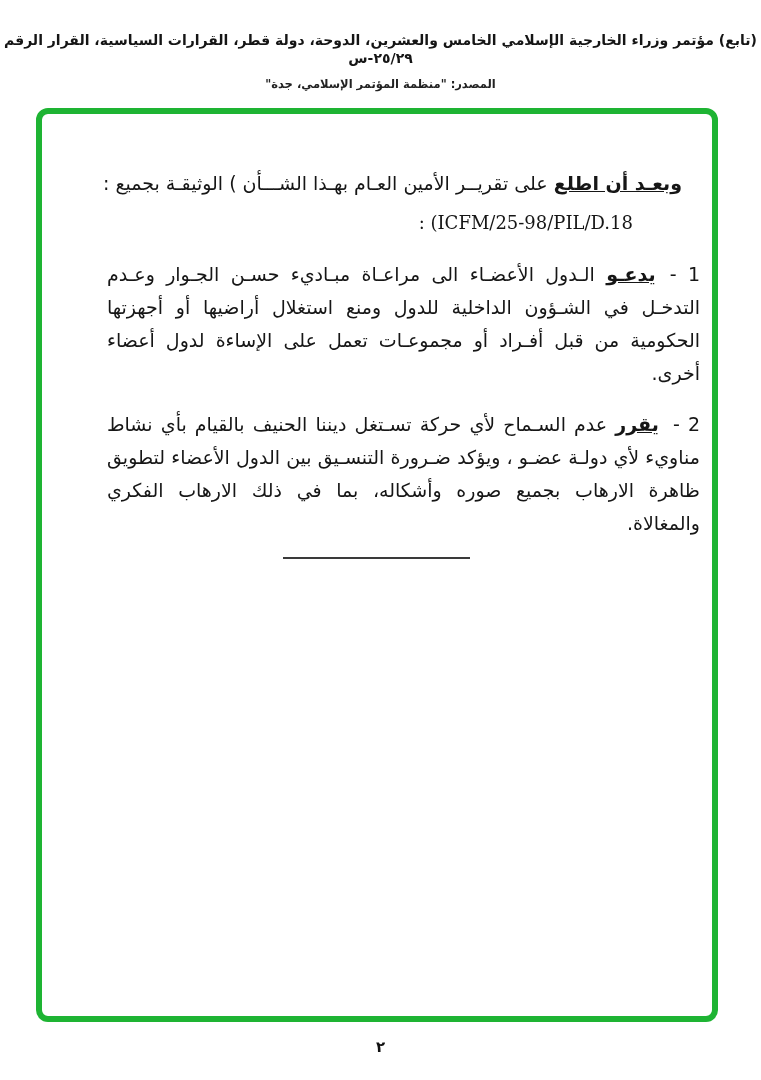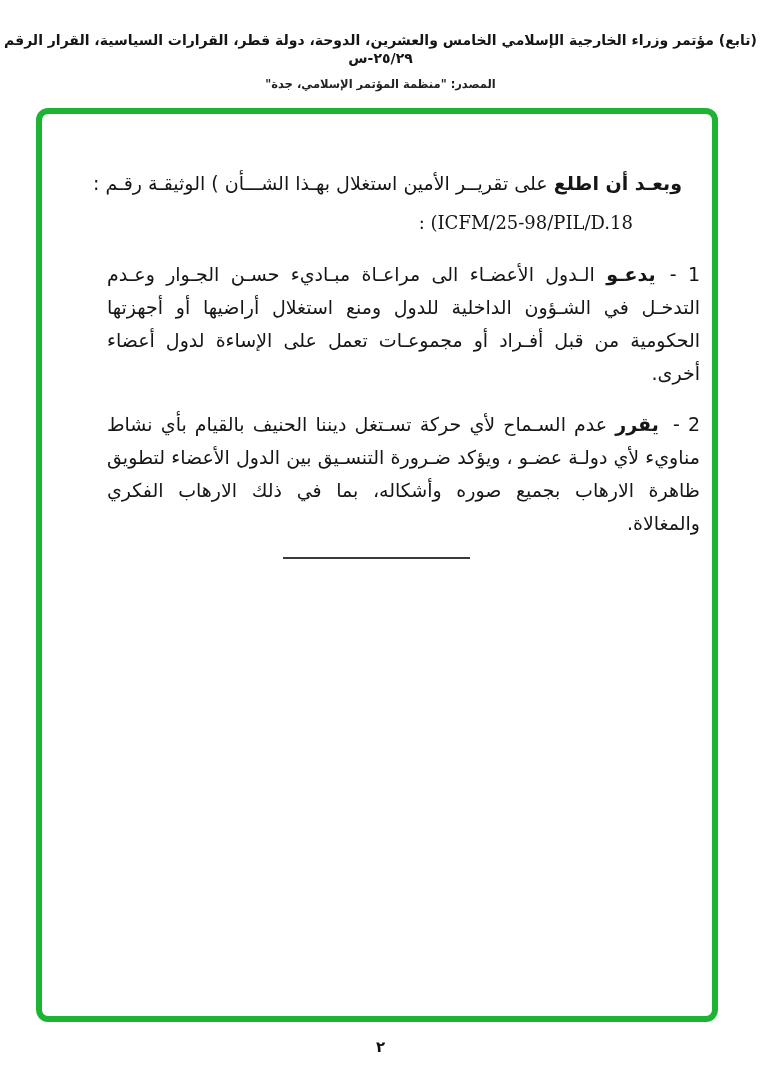--- a/index.html
+++ b/index.html
@@ -88,20 +88,21 @@
   }
   .item p {
     margin: 0;
   }
   .num {
     margin-left: 14px;
     white-space: nowrap;
   }
   .b {
     font-weight: bold;
+    text-decoration: underline;
   }
 
   .divider {
     width: 187px;
     height: 0;
     border-top: 2px solid #3a3a3a;
     margin: 17px 230px 0 auto;
   }
 
   .page-number {
@@ -119,21 +120,21 @@
 <body>
 
 <div class="header">
   <div class="header-line1">(تابع) مؤتمر وزراء الخارجية الإسلامي الخامس والعشرين، الدوحة، دولة قطر، القرارات السياسية، القرار الرقم ٢٥/٢٩-س</div>
   <div class="header-line2">المصدر: "منظمة المؤتمر الإسلامي، جدة"</div>
 </div>
 
 <div class="frame" style="border-color: rgb(30, 180, 51);">
   <div class="content">
 
-    <p class="opening"><span class="b">وبعـد أن اطلع</span><span> على تقريــر الأمين استغلال بهـذا الشـــأن ) الوثيقـة رقـم :</span></p>
+    <p class="opening"><span class="b">وبعـد أن اطلع</span><span> على تقريــر الأمين العـام بهـذا الشـــأن ) الوثيقـة بجميع :</span></p>
 
     <p class="docref"><span class="ltr">: (ICFM/25-98/PIL/D.18</span></p>
 
     <div class="item">
       <p><span class="num">1 -</span><span class="b">يدعـو</span><span> الـدول الأعضـاء الى مراعـاة مبـاديء حسـن الجـوار وعـدم التدخـل في الشـؤون الداخلية للدول ومنع استغلال أراضيها أو أجهزتها الحكومية من قبل أفـراد أو مجموعـات تعمل على الإساءة لدول أعضاء أخرى.</span></p>
     </div>
 
     <div class="item">
       <p><span class="num">2 -</span><span class="b">يقرر</span><span> عدم السـماح لأي حركة تسـتغل ديننا الحنيف بالقيام بأي نشاط مناويء لأي دولـة عضـو ، ويؤكد ضـرورة التنسـيق بين الدول الأعضاء لتطويق ظاهرة الارهاب بجميع صوره وأشكاله، بما في ذلك الارهاب الفكري والمغالاة.</span></p>
     </div>

